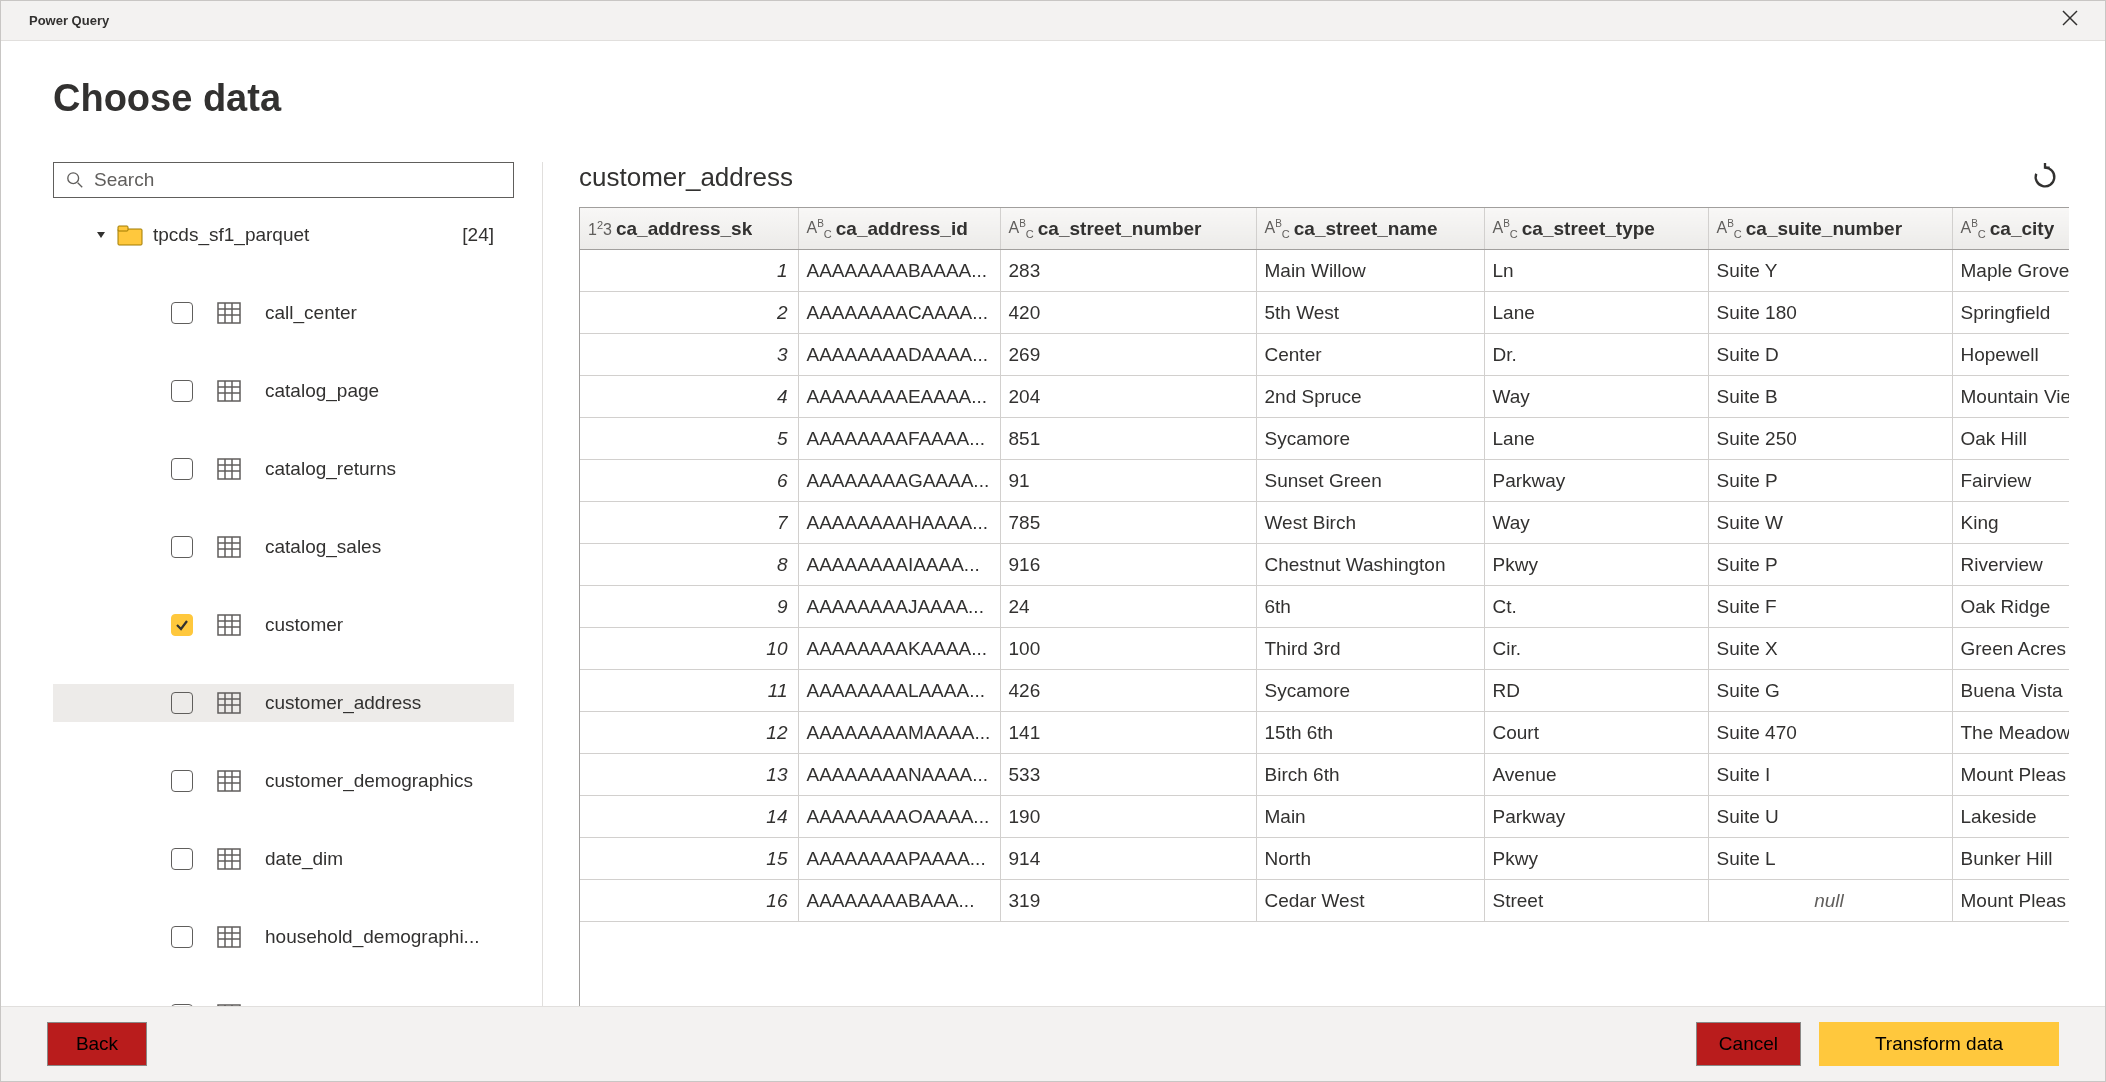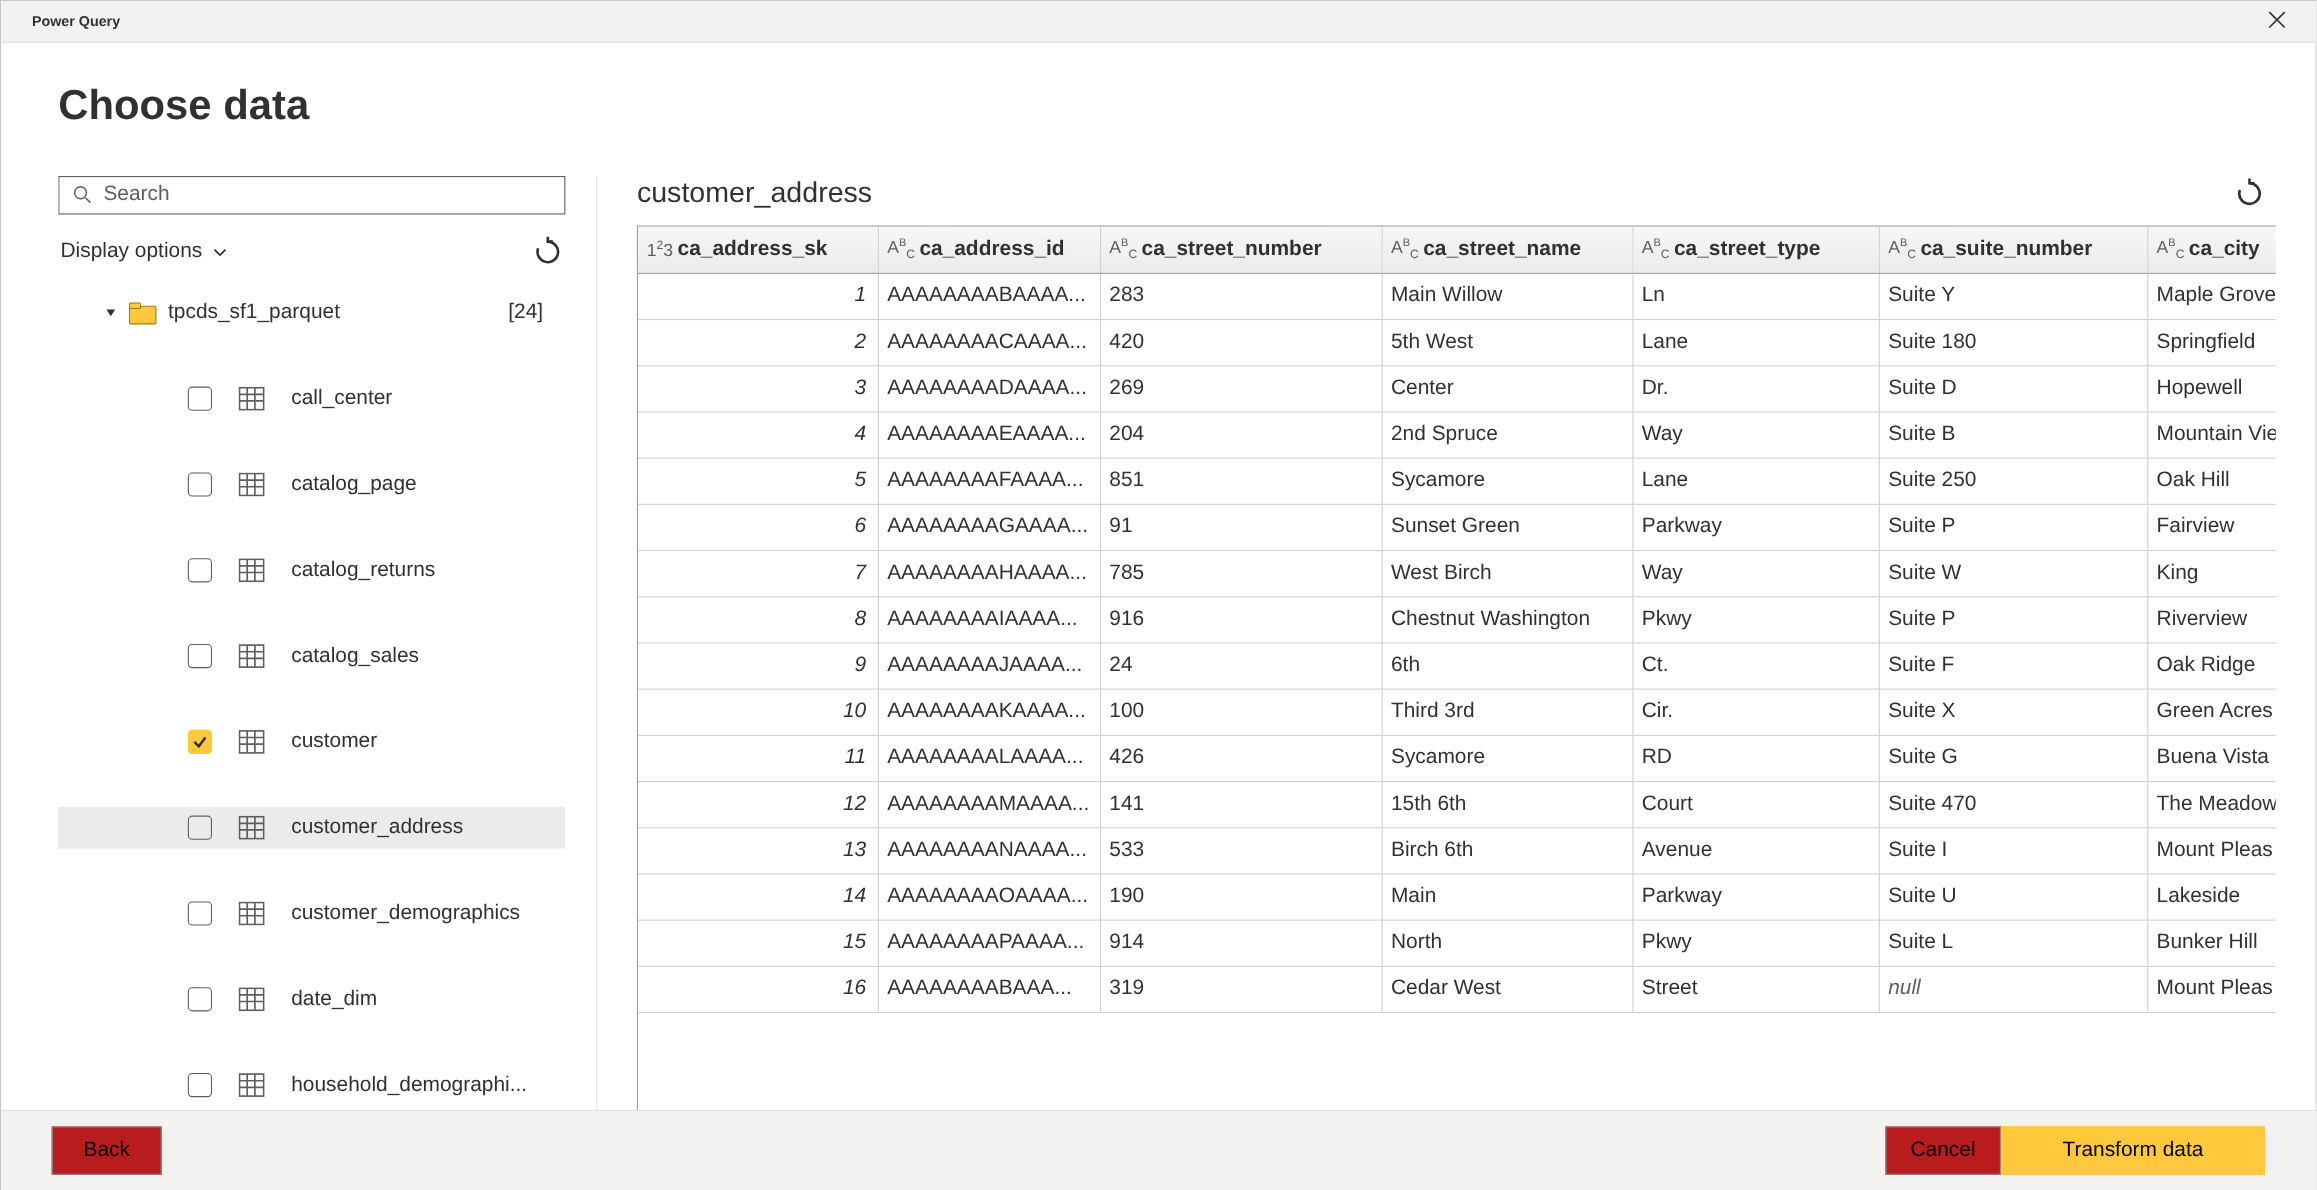--- a/index.html
+++ b/index.html
@@ -196,21 +196,21 @@
   }
   table.grid th {
     background: linear-gradient(#f8f7f6,#ecebe9);
     font-weight: 400;
     border-bottom: 1px solid #a19f9d;
   }
   table.grid th .th-inner { display:flex; align-items:center; gap:4px; }
   table.grid th .type-ico { flex:0 0 auto; color:#605e5c; font-size:16px; }
   table.grid th .colname { font-weight:700; overflow:hidden; text-overflow:ellipsis;}
   table.grid td.sk { text-align:right; font-style: italic; padding-right:10px;}
-  table.grid td.null { text-align:left; font-style: italic; color:#605e5c; padding-right:10px;}
+  table.grid td.null { text-align:center; font-style: italic; color:#605e5c; padding-right:10px;}
   
   .footer {
     height: 90px;
     background: #f3f2f1;
     border-top: 1px solid #e1dfdd;
     display: flex;
     align-items: center;
     justify-content: space-between;
     padding: 0 46px;
   }
@@ -223,21 +223,21 @@
     cursor: pointer;
     display:flex; align-items:center; justify-content:center;
     min-width: 100px;
   }
   .btn.primary {
     background: #ffc83d;
     border-color: #ffc83d;
     font-weight: 400;
     min-width: 240px;
   }
-  .footer-right { display:flex; }
+  .footer-right { display:flex; gap:18px; }
 </style>
 </head>
 <body>
 
 <div class="window">
 
   <div class="titlebar">
     <div class="title">Power Query</div>
     <div class="close-x">
       <svg width="18" height="18" viewBox="0 0 18 18">
@@ -255,32 +255,20 @@
       <div class="left">
 
         <div class="search-wrap">
           <svg class="search-icon" viewBox="0 0 20 20">
               <circle cx="8" cy="8" r="6" fill="none" stroke="#605e5c" stroke-width="1.5"></circle>
               <line x1="13" y1="13" x2="18" y2="18" stroke="#605e5c" stroke-width="1.5"></line>
             </svg>
           <input type="text" placeholder="Search" style="">
         </div>
 
-        <div class="display-row">
-          <div class="display-options">
-            <span>Display options</span>
-            <svg class="chev" viewBox="0 0 16 16">
-                <polyline points="3,6 8,11 13,6" fill="none" stroke="#323130" stroke-width="1.5"></polyline>
-              </svg>
-          </div>
-          <svg class="refresh-btn" viewBox="0 0 24 24">
-              <path d="M12 4 a8 8 0 1 1 -7.5 5.2" fill="none" stroke="#323130" stroke-width="2"></path>
-              <polyline points="12,0 12,4 16,4" fill="none" stroke="#323130" stroke-width="2"></polyline>
-            </svg>
-        </div>
 
         <div class="tree">
           <div class="tree-root">
             <div class="root-left">
               <svg class="caret" viewBox="0 0 12 12">
                   <polygon points="2,3 10,3 6,9" fill="#323130"></polygon>
                 </svg>
               <svg class="folder-icon" viewBox="0 0 26 22">
                   <rect x="1" y="5" width="24" height="16" rx="1" fill="#ffc83d" stroke="#a07b00"></rect>
                   <rect x="1" y="2" width="10" height="5" rx="1" fill="#ffc83d" stroke="#a07b00"></rect>

